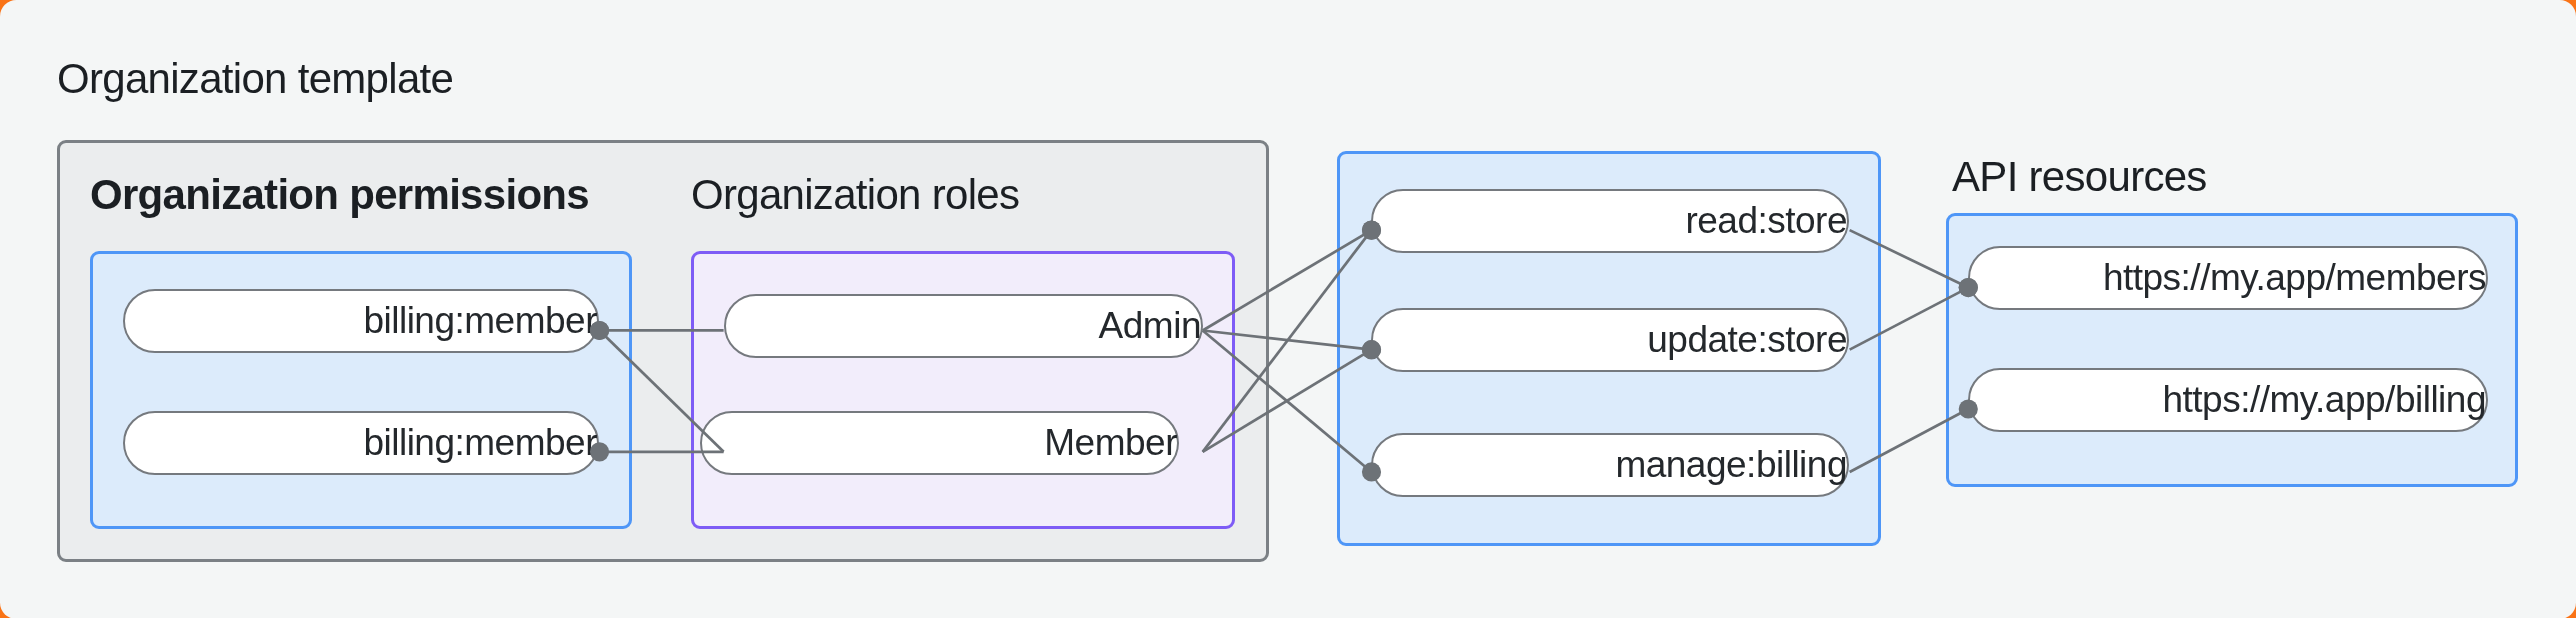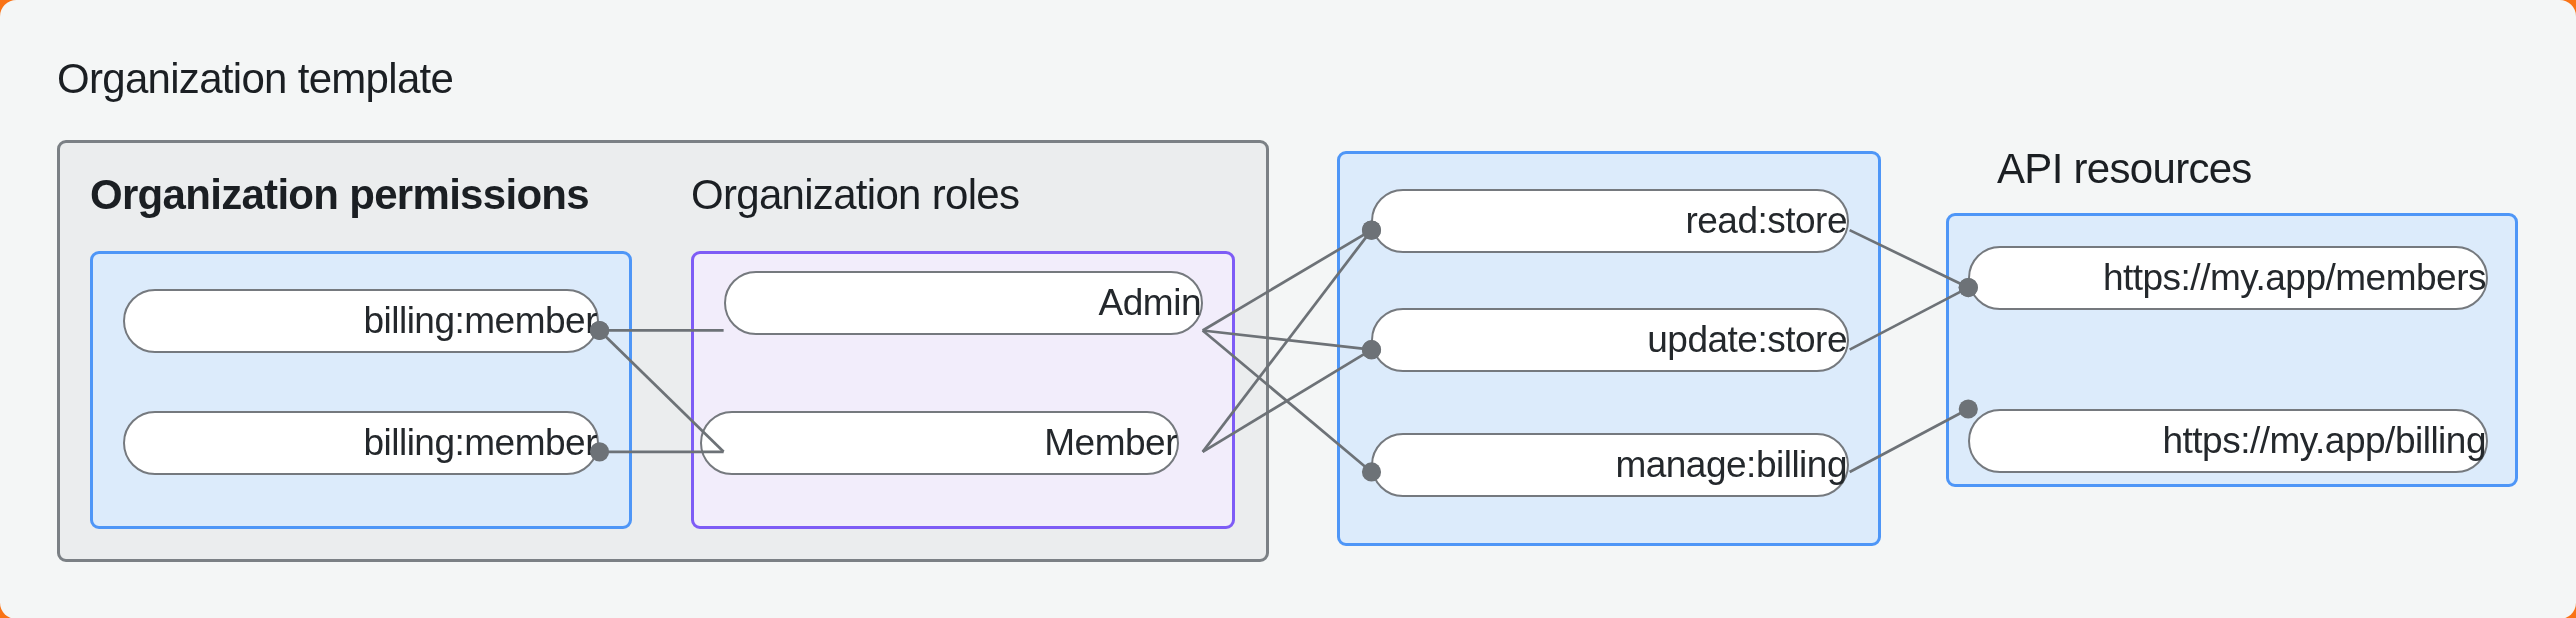--- a/index.html
+++ b/index.html
@@ -20,31 +20,31 @@
 
   
   #lbl-template{left:57px;top:54px;}
   #box-template{left:57px;top:140px;width:1212px;height:422px;}
   #lbl-orgperm{left:90px;top:170px;font-weight:bold;}
   #box-orgperm{left:90px;top:251px;width:542px;height:278px;}
   #pill-invite{left:123px;top:289px;width:476px;}
   #pill-delete{left:123px;top:411px;width:476px;}
   #lbl-roles{left:691px;top:170px;}
   #box-roles{left:691px;top:251px;width:544px;height:278px;}
-  #pill-admin{left:724px;top:271px;width:479px;}
+  #pill-admin{left:724px;top:294px;width:479px;}
   #pill-member{left:700px;top:411px;width:479px;}
   #lbl-perms{left:1337px;top:72px;}
   #box-perms{left:1337px;top:151px;width:544px;height:395px;}
   #pill-read{left:1371px;top:189px;width:478px;}
   #pill-update{left:1371px;top:308px;width:478px;}
   #pill-manage{left:1371px;top:433px;width:478px;}
-  #lbl-api{left:1952px;top:144px;margin-left:45px;}
+  #lbl-api{left:1952px;top:152px;}
   #box-api{left:1946px;top:213px;width:572px;height:274px;}
   #pill-members{left:1968px;top:246px;width:520px;}
-  #pill-billing{left:1968px;top:368px;width:520px;margin-top:41px;}
+  #pill-billing{left:1968px;top:368px;width:520px;}
 </style>
 </head>
 <body>
 
 <div id="stage" style="--background: #f4f6f6; --container-fill: #ebedee; --container-border: #7b8085; --blue-fill: #dcebfb; --blue-border: #4e96f7; --purple-fill: #f2edfb; --purple-border: #7e5cf6; --pill-fill: #ffffff; --pill-border: #75797e; --connector: #6d7277; --label-text: #1b1f23; --pill-text: #24282c;">
   <div class="bg"></div>
 
   <div class="label" id="lbl-template">Organization template</div>
 
   <div class="box gray" id="box-template"></div>

